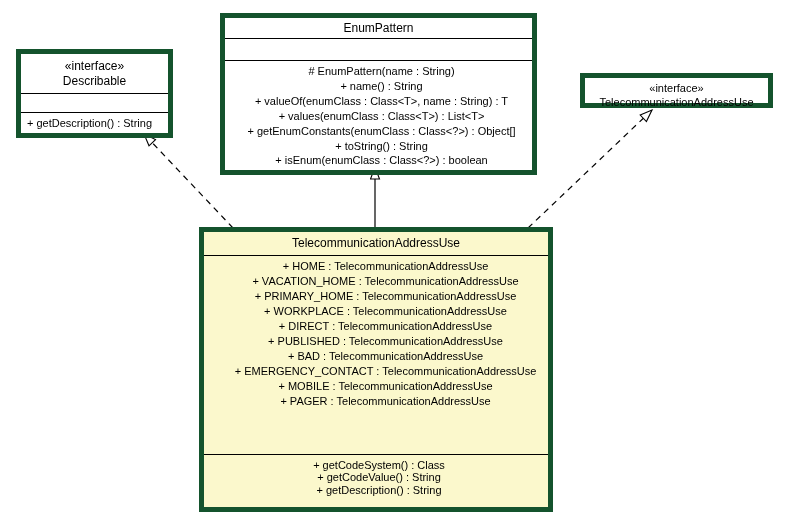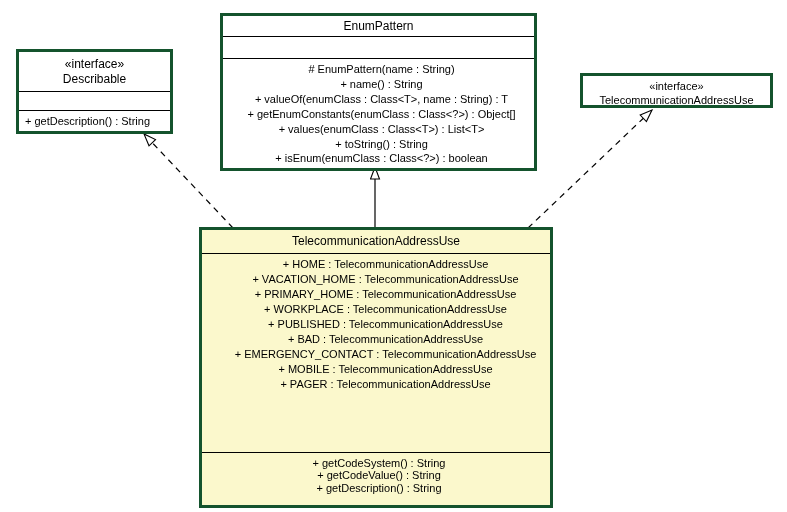--- a/index.html
+++ b/index.html
@@ -14,21 +14,21 @@
   }
   svg.edges {
     position: absolute;
     left: 0; top: 0;
     width: 787px; height: 512px;
     pointer-events: none;
   }
   .uml-box {
     position: absolute;
     box-sizing: border-box;
-    border: 3px solid #14532d;
+    border: 5px solid #14532d;
     background: #ffffff;
   }
   .uml-box.highlight { background: #fbf8cc; }
   .compartment { box-sizing: border-box; overflow: hidden; }
   .compartment + .compartment { border-top: 1px solid #000000; text-align: center; }
   .title-compartment {
     display: flex;
     flex-direction: column;
     align-items: center;
     justify-content: center;
@@ -96,22 +96,22 @@
 
   <div class="uml-box" id="box-enumpattern">
     <div class="compartment title-compartment">
       <div class="cname">EnumPattern</div>
     </div>
     <div class="compartment attrs"></div>
     <div class="compartment methods">
       <div class="member"># EnumPattern(name : String)</div>
       <div class="member">+ name() : String</div>
       <div class="member">+ valueOf(enumClass : Class&lt;T&gt;, name : String) : T</div>
+      <div class="member">+ values(enumClass : Class&lt;T&gt;) : List&lt;T&gt;</div>
       <div class="member">+ getEnumConstants(enumClass : Class&lt;?&gt;) : Object[]</div>
-      <div class="member">+ values(enumClass : Class&lt;T&gt;) : List&lt;T&gt;</div>
       <div class="member">+ toString() : String</div>
       <div class="member">+ isEnum(enumClass : Class&lt;?&gt;) : boolean</div>
     </div>
   </div>
 
   <div class="uml-box" id="box-telecom-interface">
     <div class="compartment title-compartment">
       <div class="stereotype">«interface»</div>
       <div class="cname">TelecommunicationAddressUse</div>
     </div>
@@ -119,26 +119,27 @@
 
   <div class="uml-box highlight" id="box-telecom-class">
     <div class="compartment title-compartment">
       <div class="cname">TelecommunicationAddressUse</div>
     </div>
     <div class="compartment attrs">
       <div class="member">+ HOME : TelecommunicationAddressUse</div>
       <div class="member">+ VACATION_HOME : TelecommunicationAddressUse</div>
       <div class="member">+ PRIMARY_HOME : TelecommunicationAddressUse</div>
       <div class="member">+ WORKPLACE : TelecommunicationAddressUse</div>
+      <div class="member">+ DIRECT : TelecommunicationAddressUse</div>
       <div class="member">+ PUBLISHED : TelecommunicationAddressUse</div>
       <div class="member">+ BAD : TelecommunicationAddressUse</div>
       <div class="member">+ EMERGENCY_CONTACT : TelecommunicationAddressUse</div>
       <div class="member">+ MOBILE : TelecommunicationAddressUse</div>
       <div class="member">+ PAGER : TelecommunicationAddressUse</div>
     </div>
     <div class="compartment methods">
-      <div class="member">+ getCodeSystem() : String</div>
+      <div class="member">+ getCodeSystem() : Class</div>
       <div class="member">+ getCodeValue() : String</div>
       <div class="member">+ getDescription() : String</div>
     </div>
   </div>
 
 </div>
 
 </body></html>

